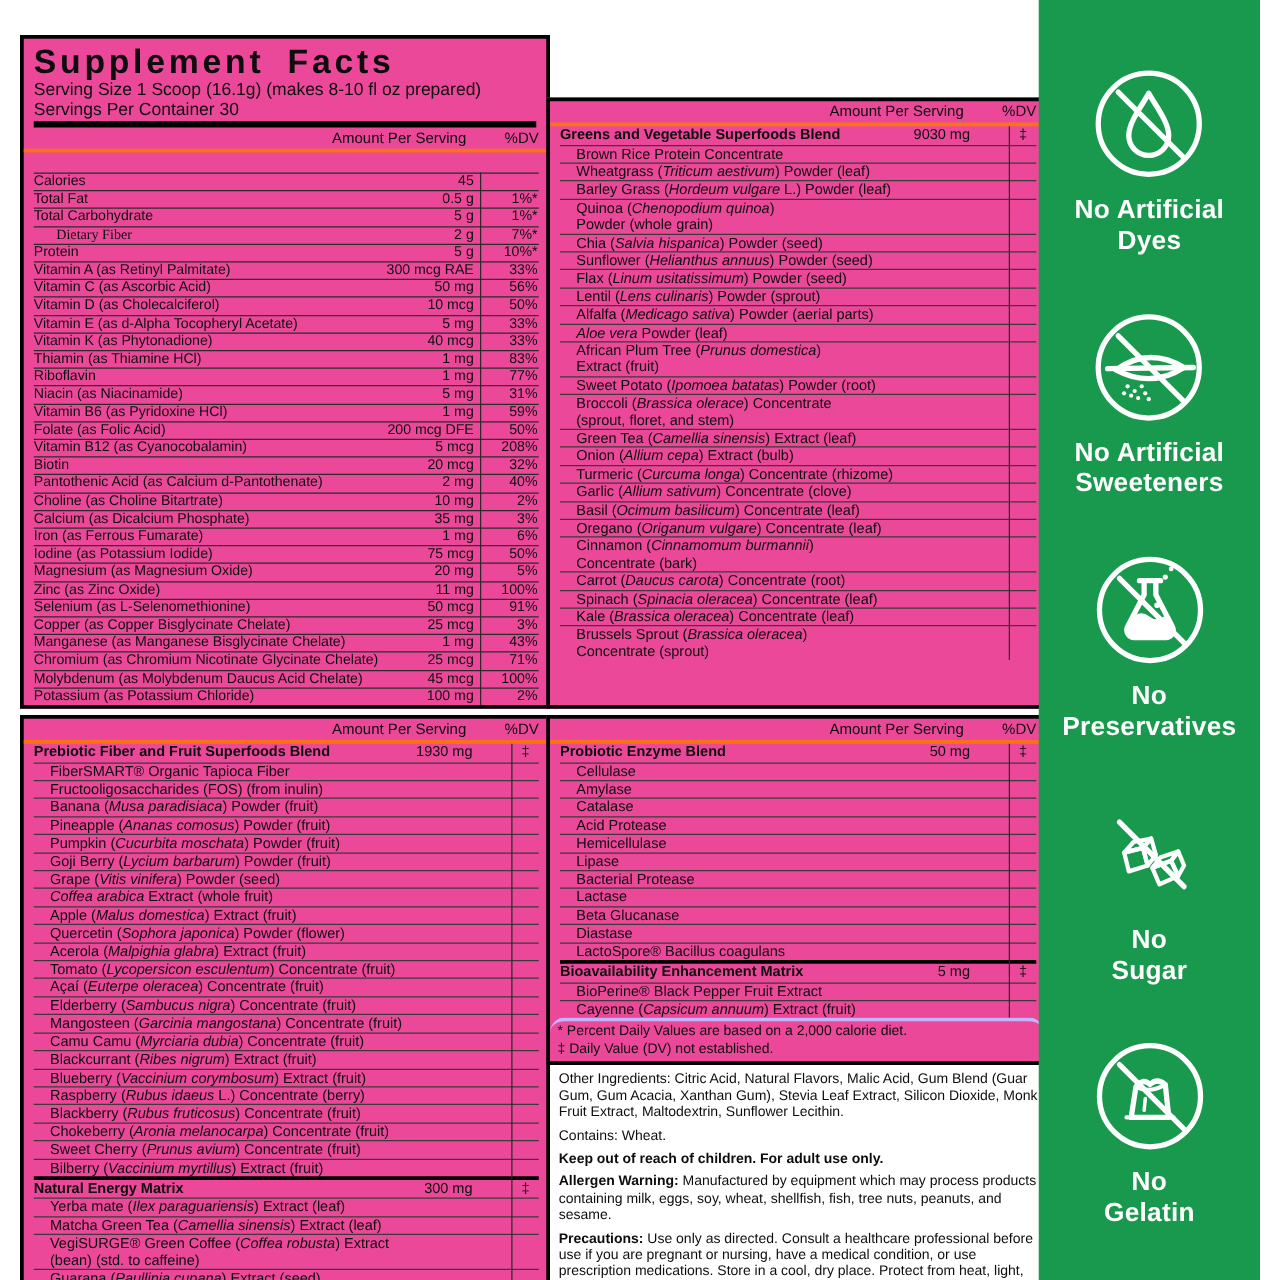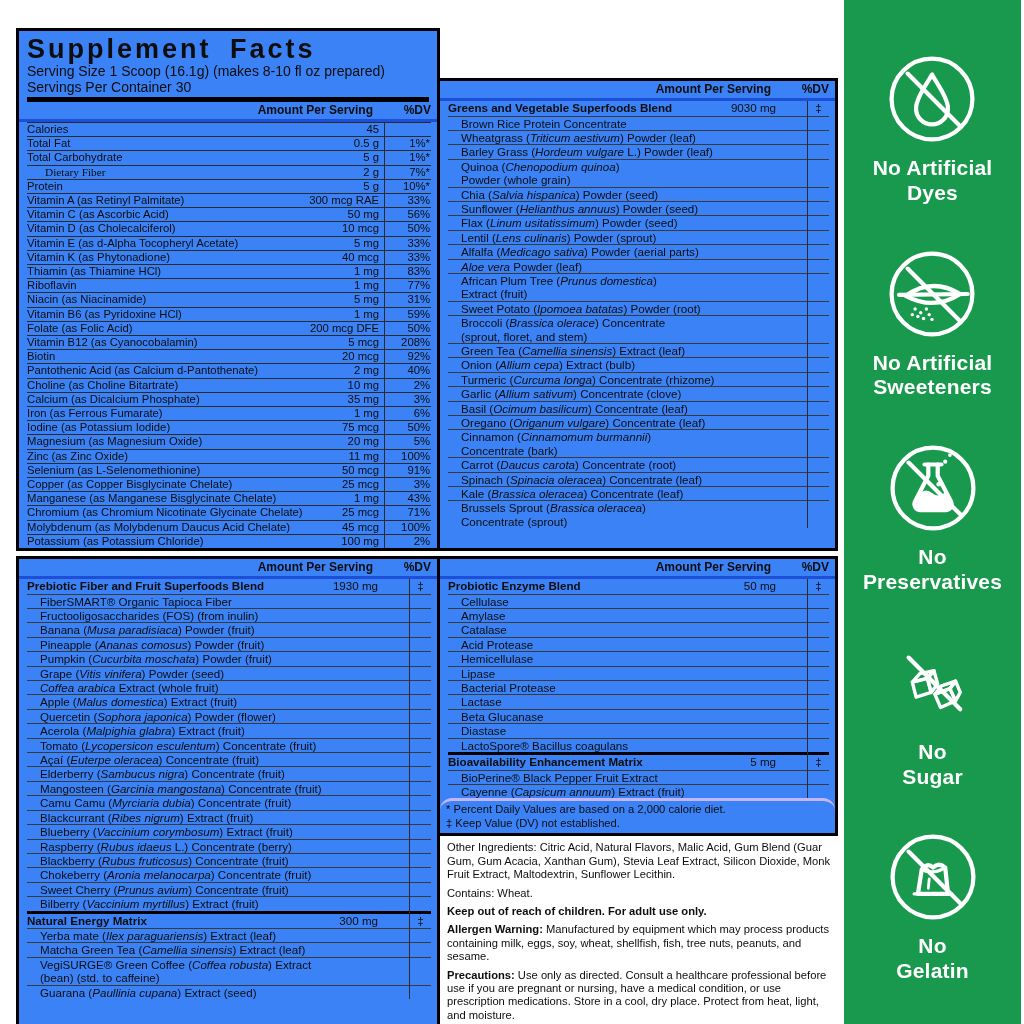--- a/index.html
+++ b/index.html
@@ -5,40 +5,40 @@
   html,body{margin:0;padding:0;}
   body{
     width:1024px;height:1024px;position:relative;background:#fff;overflow:hidden;
     font-family:"Liberation Sans","DejaVu Sans",sans-serif;color:#0d0d0d;
     -webkit-font-smoothing:antialiased;
   }
   .label-wrap{position:absolute;left:16px;top:28px;width:822px;}
   .row-flex{display:flex;align-items:stretch;}
 
   
-  .box{border:3px solid #000;background:#3b82f6;box-sizing:border-box;}
+  .box{border:3px solid #000;background:#ec4899;box-sizing:border-box;}
   .top-left-box{width:424px;}
   .top-right-box{width:401px;margin-left:-3px;margin-top:50px;}
   .bottom-section{margin-top:5px;}
   .bottom-left-box{width:424px;}
   .bottom-right-col{width:401px;margin-left:-3px;display:flex;flex-direction:column;}
 
   
   .sf-head{padding:4px 8px 0 8px;}
   .sf-title{font-size:27px;font-weight:bold;letter-spacing:3px;word-spacing:8px;line-height:29px;}
   .sf-sub{font-size:14px;line-height:15.5px;}
   .thick-bar{border-bottom:5px solid #000;margin-top:2px;}
 
   
-  .thead{display:flex;font-weight:bold;font-size:12px;line-height:15px;padding:1px 6px 1px 8px;border-bottom:3px solid #1d4ed8;}
+  .thead{display:flex;font-weight:normal;font-size:12px;line-height:15px;padding:1px 6px 1px 8px;border-bottom:3px solid #f97316;}
   .th-amt{flex:1;text-align:right;padding-right:16px;}
   .th-dv{width:42px;text-align:right;}
 
   
-  .nrows{position:relative;margin:0 6px 0 8px;}
+  .nrows{position:relative;margin:16px 6px 0 8px;}
   .nrows::after{content:'';position:absolute;top:0;bottom:0;right:46px;width:1px;background:#2b2b2b;}
   .nrow{display:flex;font-size:11.3px;line-height:13.2px;border-top:1px solid #2b2b2b;}
   .nrow:first-child{border-top:1px solid #2b2b2b;}
   .nname{flex:1;}
   .indent .nname{padding-left:18px;font-family:Liberation Serif, serif;}
   .namt{text-align:right;padding-right:6px;white-space:nowrap;}
   .ndv{width:46px;text-align:right;box-sizing:border-box;padding-right:1px;}
 
   
   .blend-area{position:relative;margin:0 6px 0 8px;}
@@ -52,21 +52,21 @@
 
   
   .footnotes{border-top:3px solid #c4b5fd;padding:2px 6px 3px 6px;font-size:11.2px;line-height:13.5px;border-radius:12px;}
 
   
   .info-block{padding:5px 4px 0 10px;font-size:11.2px;line-height:13.4px;}
   .info-block p{margin:0 0 5px 0;}
   .b{font-weight:bold;}
 
   
-  .sidebar{position:absolute;right:3px;top:0;width:177px;height:1024px;background:#19994d;
+  .sidebar{position:absolute;right:16px;top:0;width:177px;height:1024px;background:#19994d;
     display:flex;flex-direction:column;justify-content:space-between;align-items:center;
     padding:52px 0 40px 0;box-sizing:border-box;}
   .badge{display:flex;flex-direction:column;align-items:center;gap:10px;}
   .badge svg{width:94px;height:94px;display:block;}
   .badge-label{color:#fff;font-weight:bold;font-size:21px;line-height:1.18;text-align:center;white-space:pre-line;letter-spacing:0.2px;}
   .icon-stroke{fill:none;stroke:#fff;stroke-width:4.5;stroke-linecap:round;stroke-linejoin:round;}
   .icon-fill{fill:#fff;stroke:none;}
 </style>
 </head>
 <body>
@@ -162,21 +162,21 @@
             <span class="ndv">50%</span>
           </div>
           <div class="nrow">
             <span class="nname">Vitamin B12 (as Cyanocobalamin)</span>
             <span class="namt">5 mcg</span>
             <span class="ndv">208%</span>
           </div>
           <div class="nrow">
             <span class="nname">Biotin</span>
             <span class="namt">20 mcg</span>
-            <span class="ndv">92%</span>
+            <span class="ndv">32%</span>
           </div>
           <div class="nrow">
             <span class="nname">Pantothenic Acid (as Calcium d-Pantothenate)</span>
             <span class="namt">2 mg</span>
             <span class="ndv">40%</span>
           </div>
           <div class="nrow">
             <span class="nname">Choline (as Choline Bitartrate)</span>
             <span class="namt">10 mg</span>
             <span class="ndv">2%</span>
@@ -296,20 +296,21 @@
             <div class="btitle">
               <span class="bname">Prebiotic Fiber and Fruit Superfoods Blend</span>
               <span class="bamt">1930 mg</span>
               <span class="bdv">‡</span>
             </div>
             <div class="irow">FiberSMART® Organic Tapioca Fiber</div>
             <div class="irow">Fructooligosaccharides (FOS) (from inulin)</div>
             <div class="irow">Banana (<i>Musa paradisiaca</i>) Powder (fruit)</div>
             <div class="irow">Pineapple (<i>Ananas comosus</i>) Powder (fruit)</div>
             <div class="irow">Pumpkin (<i>Cucurbita moschata</i>) Powder (fruit)</div>
+            <div class="irow">Goji Berry (<i>Lycium barbarum</i>) Powder (fruit)</div>
             <div class="irow">Grape (<i>Vitis vinifera</i>) Powder (seed)</div>
             <div class="irow"><i>Coffea arabica</i> Extract (whole fruit)</div>
             <div class="irow">Apple (<i>Malus domestica</i>) Extract (fruit)</div>
             <div class="irow">Quercetin (<i>Sophora japonica</i>) Powder (flower)</div>
             <div class="irow">Acerola (<i>Malpighia glabra</i>) Extract (fruit)</div>
             <div class="irow">Tomato (<i>Lycopersicon esculentum</i>) Concentrate (fruit)</div>
             <div class="irow">Açaí (<i>Euterpe oleracea</i>) Concentrate (fruit)</div>
             <div class="irow">Elderberry (<i>Sambucus nigra</i>) Concentrate (fruit)</div>
             <div class="irow">Mangosteen (<i>Garcinia mangostana</i>) Concentrate (fruit)</div>
             <div class="irow">Camu Camu (<i>Myrciaria dubia</i>) Concentrate (fruit)</div>
@@ -366,21 +367,21 @@
                 <span class="bname">Bioavailability Enhancement Matrix</span>
                 <span class="bamt">5 mg</span>
                 <span class="bdv">‡</span>
               </div>
               <div class="irow">BioPerine® Black Pepper Fruit Extract</div>
               <div class="irow">Cayenne (<i>Capsicum annuum</i>) Extract (fruit)</div>
             </div>
         </div>
         <div class="footnotes">
           <div>* Percent Daily Values are based on a 2,000 calorie diet.</div>
-          <div>‡ Keep Value (DV) not established.</div>
+          <div>‡ Daily Value (DV) not established.</div>
         </div>
       </div>
 
       <div class="info-block">
         <p>Other Ingredients: Citric Acid, Natural Flavors, Malic Acid, Gum Blend (Guar Gum, Gum Acacia, Xanthan Gum), Stevia Leaf Extract, Silicon Dioxide, Monk Fruit Extract, Maltodextrin, Sunflower Lecithin.</p>
         <p>Contains: Wheat.</p>
         <p class="b">Keep out of reach of children. For adult use only.</p>
         <p><span class="b">Allergen Warning:</span><span> Manufactured by equipment which may process products containing milk, eggs, soy, wheat, shellfish, fish, tree nuts, peanuts, and sesame.</span></p>
         <p><span class="b">Precautions:</span><span> Use only as directed. Consult a healthcare professional before use if you are pregnant or nursing, have a medical condition, or use prescription medications. Store in a cool, dry place. Protect from heat, light, and moisture.</span></p>
 

